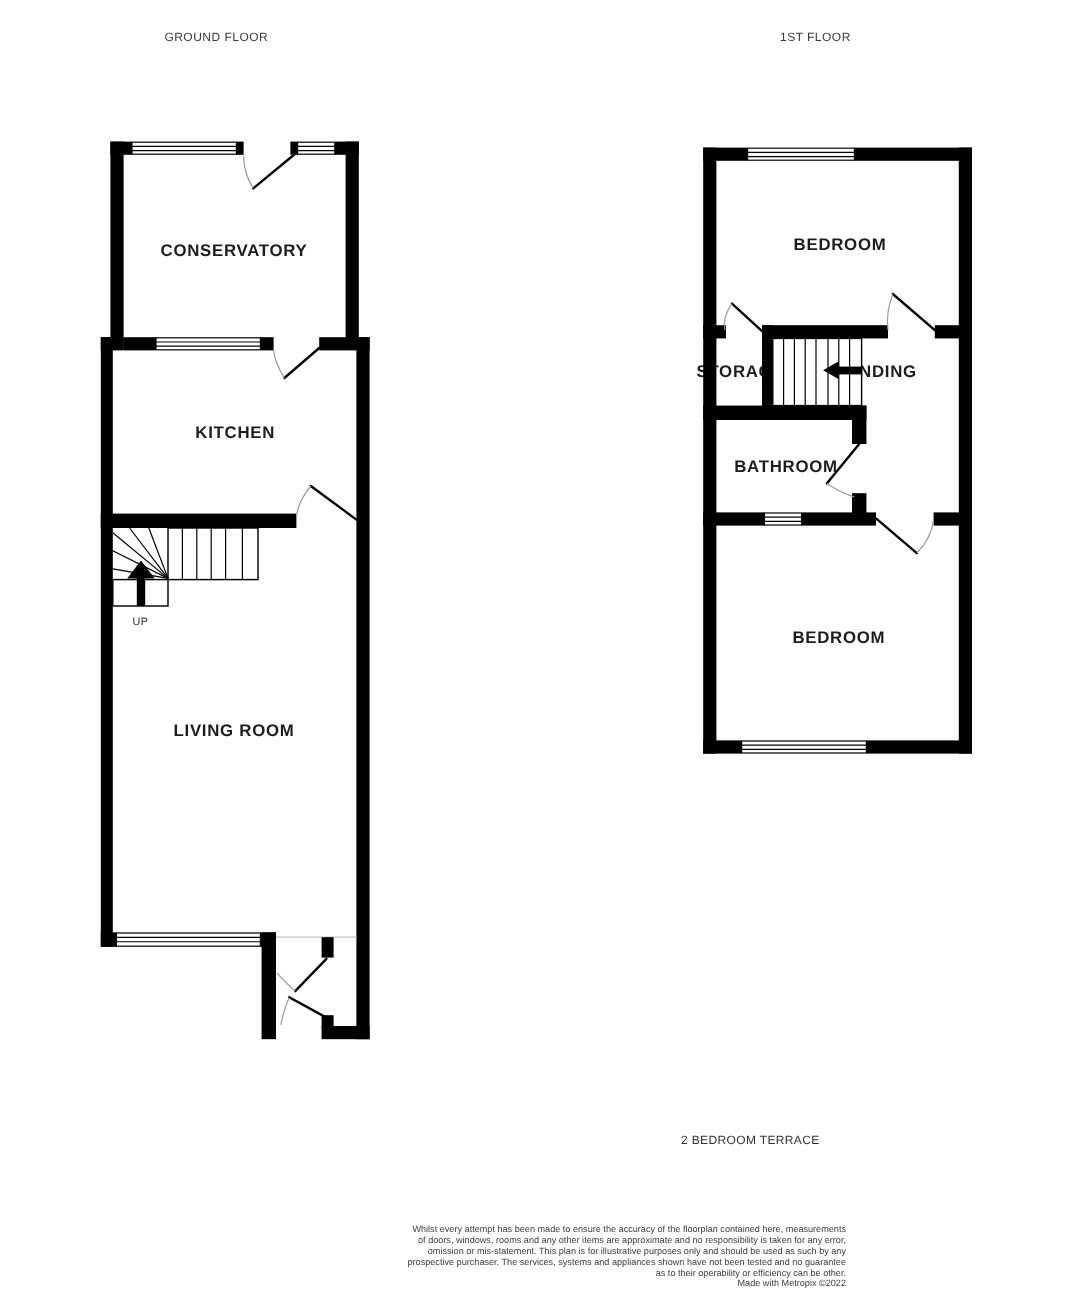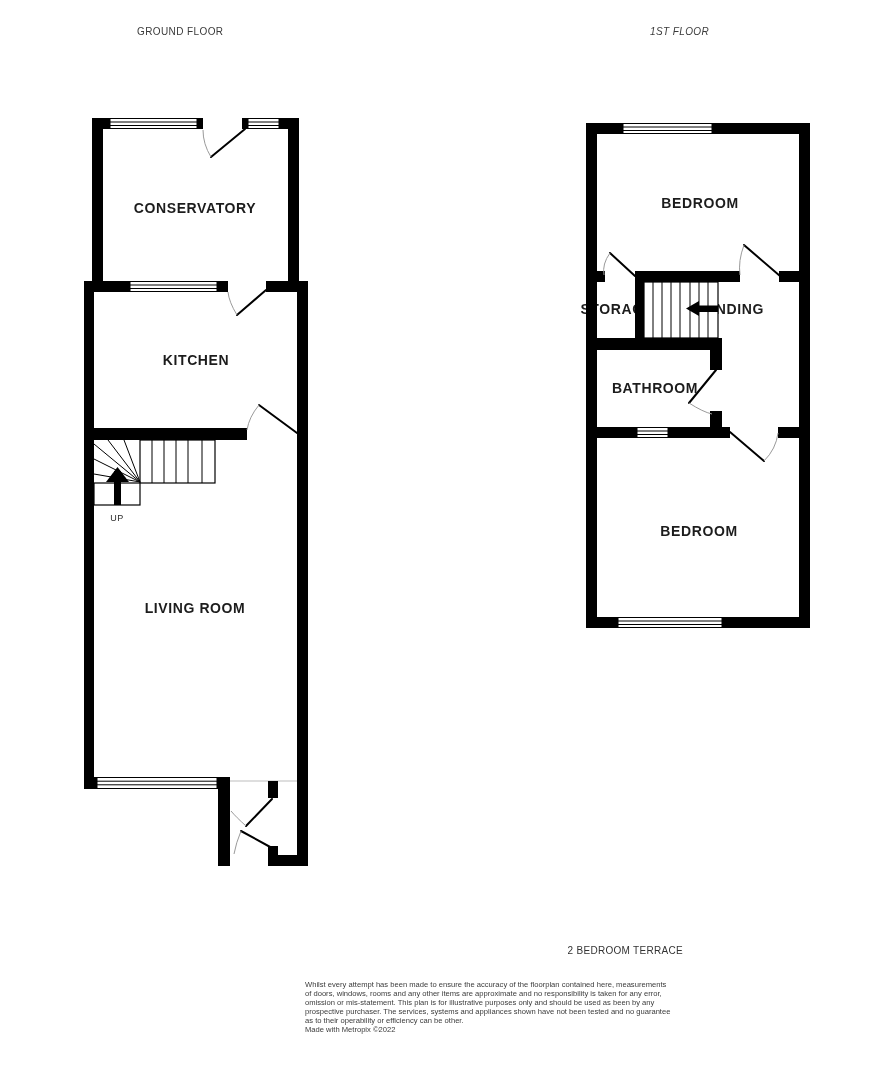--- a/index.html
+++ b/index.html
@@ -24,31 +24,31 @@
   .leaf{stroke:#000000;stroke-width:2;fill:none;stroke-linecap:round;}
   .arc{stroke:#9a9a9a;stroke-width:1;fill:none;}
   .stairbox{fill:#ffffff;stroke:#000000;stroke-width:1.2;}
   .tread{stroke:#000000;stroke-width:1;}
   .threshold{stroke:#bdbdbd;stroke-width:1;}
   .footer-title{
     position:absolute;left:323px;top:945px;width:360px;text-align:right;
     font-size:10px;letter-spacing:.3px;color:#333333;
   }
   .disclaimer{
-    position:absolute;left:305px;top:980px;width:400px;text-align:left;
+    position:absolute;left:305px;top:1020px;width:400px;text-align:right;
     font-size:7.6px;line-height:9px;color:#3b3b3b;
   }
 </style>
 </head>
 <body>
 
 <div class="canvas">
 
   <div class="floor-title" style="left:137px;top:26px;">GROUND FLOOR</div>
-  <div class="floor-title" style="left:650px;top:26px;font-style:italic;">1ST FLOOR</div>
+  <div class="floor-title" style="left:650px;top:26px;">1ST FLOOR</div>
 
   <svg class="plan-svg" width="893" height="1080" viewBox="0 0 893 1080">
 
     <g>
 
       <rect class="wall" x="92" y="118" width="11" height="173"></rect>
       <rect class="wall" x="288" y="118" width="11" height="173"></rect>
       <rect class="wall" x="92" y="118" width="18" height="11"></rect>
       <rect class="wall" x="197" y="118" width="6" height="11"></rect>
       <rect class="wall" x="242" y="118" width="6" height="11"></rect>
@@ -219,18 +219,18 @@
       <text class="room-label" x="700" y="208" text-anchor="middle">BEDROOM</text>
       <text class="room-label" x="655" y="393" text-anchor="middle">BATHROOM</text>
       <text class="room-label" x="699" y="536" text-anchor="middle">BEDROOM</text>
     </g>
   </svg>
 
   <div class="footer-title">2 BEDROOM TERRACE</div>
   <div class="disclaimer">
     <div>Whilst every attempt has been made to ensure the accuracy of the floorplan contained here, measurements</div>
     <div>of doors, windows, rooms and any other items are approximate and no responsibility is taken for any error,</div>
-    <div>omission or mis-statement. This plan is for illustrative purposes only and should be used as been by any</div>
+    <div>omission or mis-statement. This plan is for illustrative purposes only and should be used as such by any</div>
     <div>prospective purchaser. The services, systems and appliances shown have not been tested and no guarantee</div>
     <div>as to their operability or efficiency can be other.</div>
     <div>Made with Metropix ©2022</div>
   </div>
 </div>
 
 </body></html>

